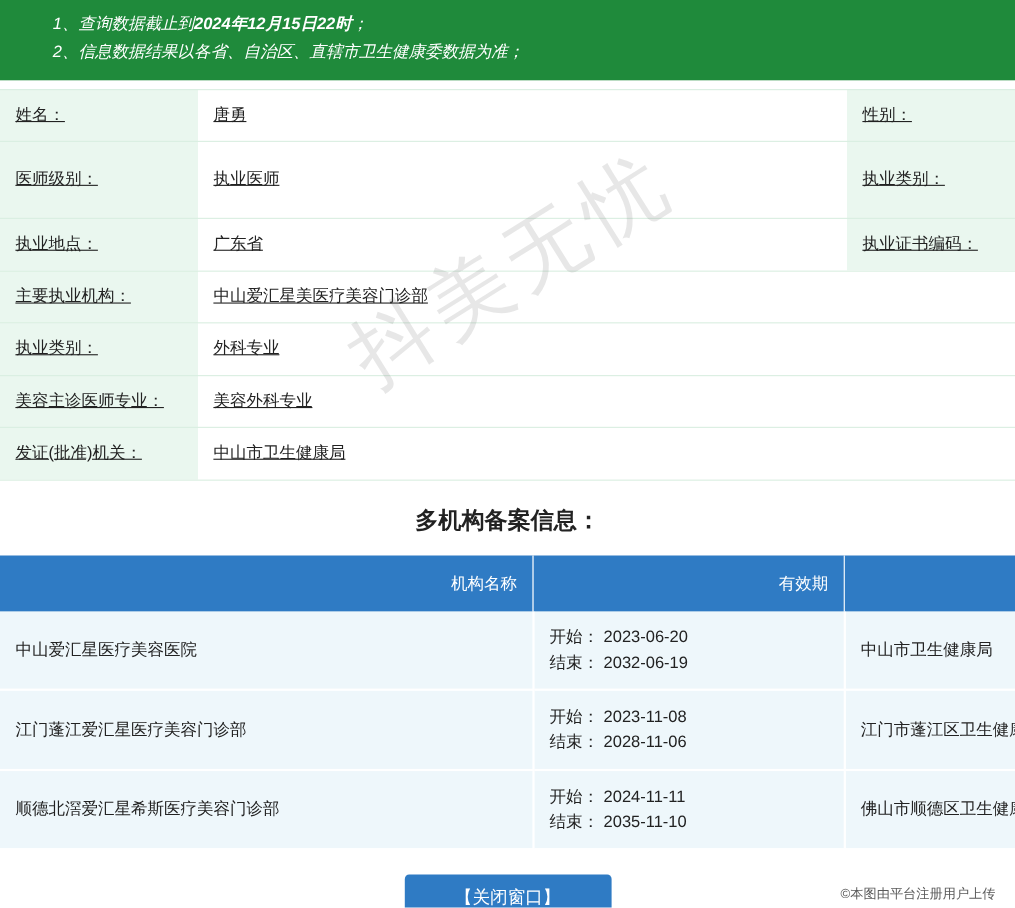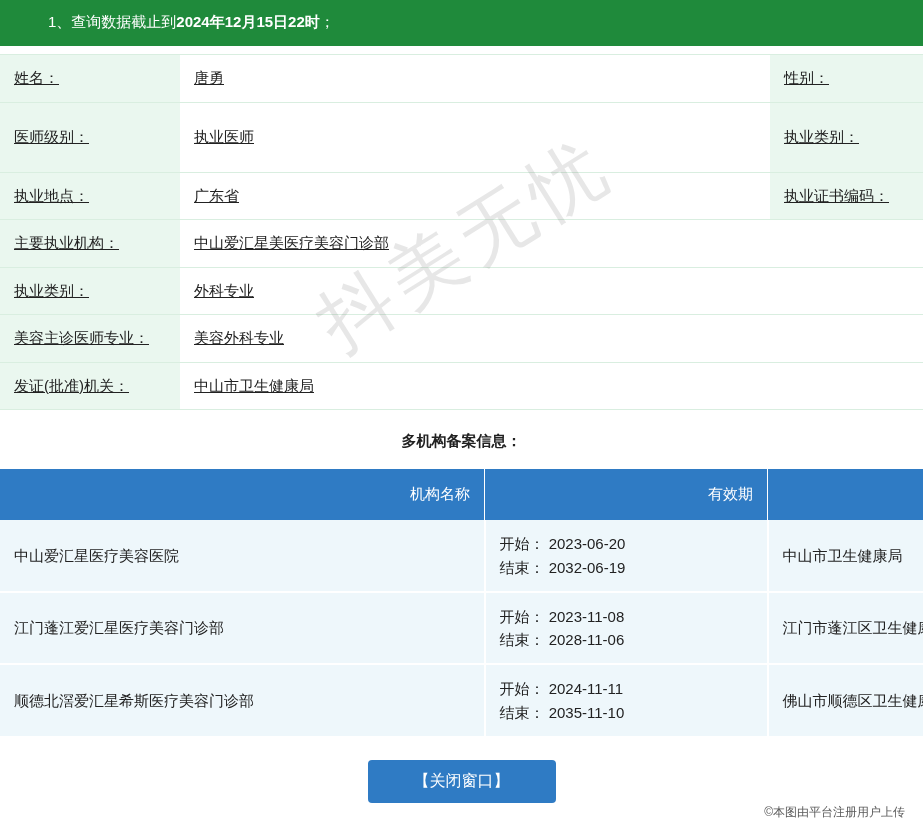--- a/index.html
+++ b/index.html
@@ -21,20 +21,21 @@
   .notice {
     background: #1f8a3b;
     color: #ffffff;
     padding: 9px 0 11px 0;
     font-size: 15px;
     line-height: 1.75;
   }
   .notice-line {
     padding-left: 48px;
     white-space: nowrap;
+    font-style: italic;
   }
   .notice-line .b {
     font-weight: bold;
   }
 
   
   .info-table {
     width: 923px;
     border-collapse: collapse;
     table-layout: fixed;
@@ -63,21 +64,21 @@
     margin-left: 32px;
   }
   .val-wide {
     background: #ffffff;
   }
 
   
   .section-title {
     text-align: center;
     font-weight: bold;
-    font-size: 15px;
+    font-size: 21px;
     padding: 22px 0 18px 0;
     color: #222;
   }
 
   
   .rec-table {
     width: 923px;
     border-collapse: collapse;
     table-layout: fixed;
   }
@@ -152,20 +153,23 @@
     user-select: none;
   }
 </style>
 </head>
 <body>
 
 <div class="notice">
   <div class="notice-line">
     <span>1、</span><span>查询数据截止到</span><span class="b">2024年12月15日22时</span><span>；</span>
   </div>
+  <div class="notice-line">
+    <span>2、</span><span>信息数据结果以各省、自治区、直辖市卫生健康委数据为准；</span>
+  </div>
 </div>
 
 <table class="info-table">
   <tbody>
     <tr>
       <td class="lbl">姓名：</td>
       <td class="val" style="width:562px">唐勇</td>
       <td class="lbl">性别：</td>
       <td class="val">男</td>
     </tr>

